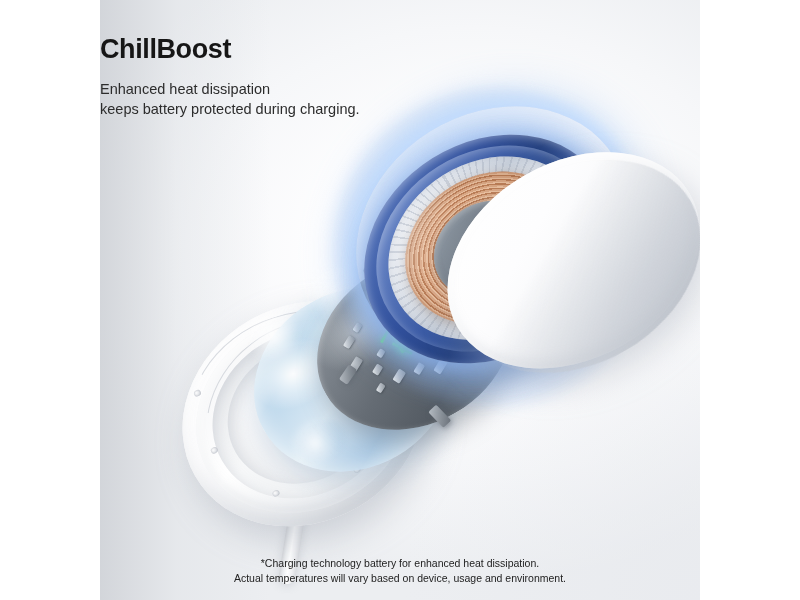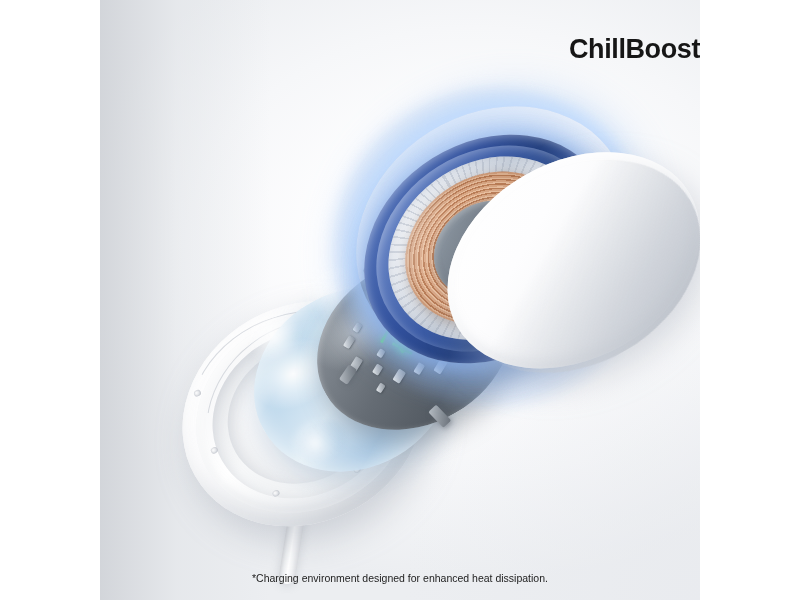--- a/index.html
+++ b/index.html
@@ -52,21 +52,21 @@
     width: 300px; height: 320px;
     background: radial-gradient(ellipse at 100% 100%, rgba(232,234,238,0.75) 0%, rgba(255,255,255,0) 70%);
     pointer-events: none;
   }
 
   
   #textblock {
     position: absolute;
     left: 0; top: 0;
     width: 600px;
-    text-align: right;
+    text-align: left;
     z-index: 40;
   }
   .headline {
     margin: 0;
     padding-top: 32px;
     font-size: 27px;
     line-height: 1.26;
     font-weight: bold;
     letter-spacing: -0.4px;
     color: #161616;
@@ -480,20 +480,25 @@
         <div class="disc"></div>
         <div class="edge"></div>
       </div>
 
     </div>
 
     <div id="textblock">
       <h1 class="headline">
         <span>ChillBoost</span>
       </h1>
+      <p class="subhead">
+        <span>Enhanced heat dissipation</span>
+        <span class="l2">keeps battery protected during charging.</span>
+      </p>
     </div>
 
     <div id="footnote">
-      <span>*Charging environment designed for enhanced heat dissipation.</span>
+      <span>*Charging technology battery for enhanced heat dissipation.</span>
+      <span class="l2">Actual temperatures will vary based on device, usage and environment.</span>
     </div>
 
   </div>
 </div>
 
 </body></html>

